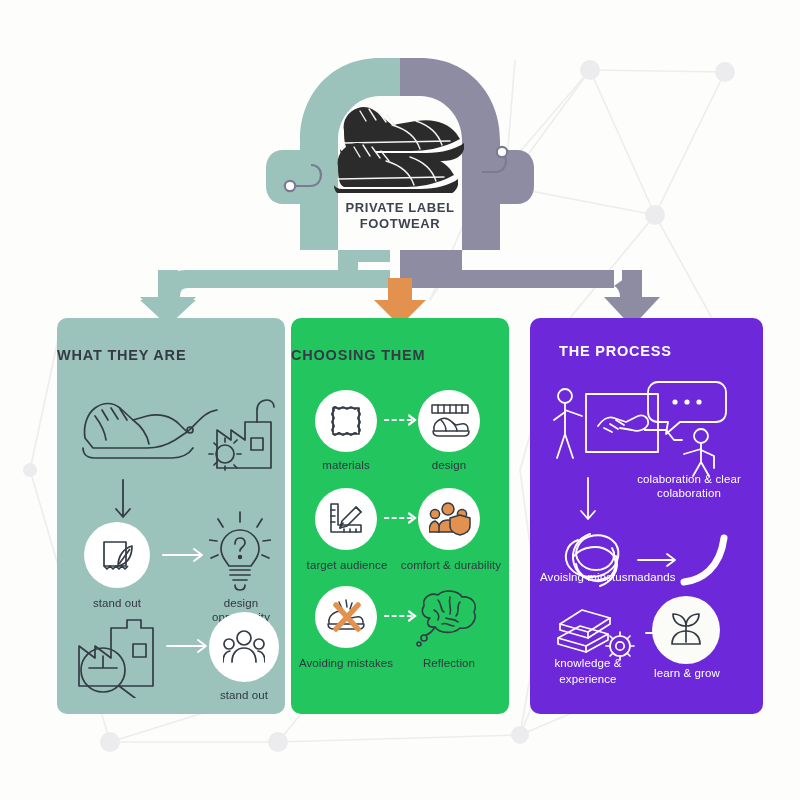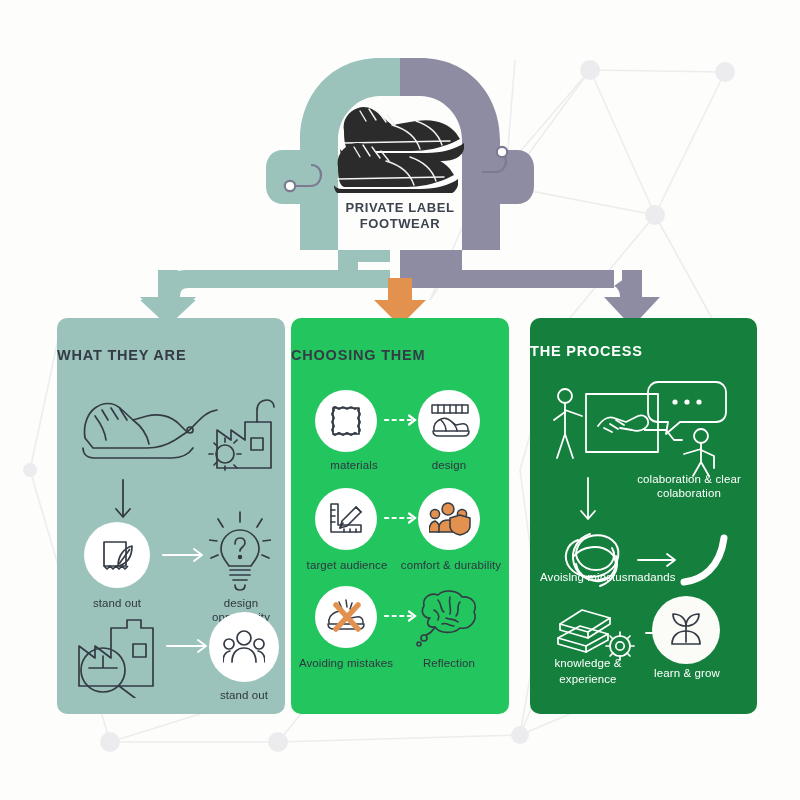--- a/index.html
+++ b/index.html
@@ -257,21 +257,21 @@
       <div class="disc" style="left:24px;top:72px;width:62px;height:62px;"></div>
       <svg class="iconwrap" style="left:38px;top:86px;" width="34" height="34" viewBox="0 0 34 34">
         <g fill="none" stroke="#343b45" stroke-width="1.7" stroke-linejoin="round">
           <path d="M4,4 L30,4 L30,30 L4,30 Z"></path>
           <path d="M4,4 l0,0 M4,4 q2,2 0,4 q-2,2 0,4 q2,2 0,4 q-2,2 0,4 q2,2 0,4 q-2,2 0,4"></path>
           <path d="M30,4 q-2,2 0,4 q2,2 0,4 q-2,2 0,4 q2,2 0,4 q-2,2 0,4 q2,2 0,4"></path>
           <path d="M4,4 q2,-2 4,0 q2,2 4,0 q2,-2 4,0 q2,2 4,0 q2,-2 4,0 q2,2 4,0"></path>
           <path d="M4,30 q2,2 4,0 q2,-2 4,0 q2,2 4,0 q2,-2 4,0 q2,2 4,0 q2,-2 4,0"></path>
         </g>
       </svg>
-      <div class="cap cap-dark" style="left:18px;top:140px;width:90px;">materials</div>
+      <div class="cap cap-dark" style="left:10px;top:140px;width:90px;">materials</div>
 
       <svg class="iconwrap" style="left:92px;top:95px;" width="40" height="14" viewBox="0 0 40 14">
         <g fill="none" stroke="#ffffff" stroke-width="2.2" stroke-linecap="round">
           <path d="M2,7 L28,7" stroke-dasharray="3.2 4.4"></path>
           <path d="M26,2.5 L32,7 L26,11.5" stroke-dasharray="none"></path>
         </g>
       </svg>
 
       <div class="disc" style="left:127px;top:72px;width:62px;height:62px;"></div>
       <svg class="iconwrap" style="left:139px;top:85px;" width="40" height="36" viewBox="0 0 40 36">
@@ -352,21 +352,21 @@
                    M44,14 C40,18 44,24 40,28 M18,22 C22,24 24,28 22,32
                    M30,30 C34,32 38,30 42,34 M26,36 C30,34 34,38 38,38"></path>
           <path d="M19,39 C16,44 13,46 10,47"></path>
           <circle cx="8" cy="50" r="3"></circle>
           <circle cx="3" cy="56" r="2"></circle>
         </g>
       </svg>
       <div class="cap cap-dark" style="left:113px;top:338px;width:90px;">Reflection</div>
     </div>
 
-    <div class="panel" style="left:530px;top:318px;width:227px;height:396px;background:#15803d;">
+    <div class="panel" style="left:530px;top:318px;width:204px;height:396px;background:#6d28d9;padding-left:29px;">
       <div class="panel-title p-light" style="top:24px;">THE PROCESS</div>
 
       <svg class="iconwrap" style="left:20px;top:68px;" width="112" height="82" viewBox="0 0 112 82">
         <g fill="none" stroke="#ffffff" stroke-width="1.8" stroke-linecap="round" stroke-linejoin="round">
           <circle cx="15" cy="10" r="7"></circle>
           <path d="M15,18 L15,48 M15,48 L7,72 M15,48 L23,72"></path>
           <path d="M15,24 L32,30 M15,26 L4,34"></path>
           <rect x="36" y="8" width="72" height="58"></rect>
           <path d="M48,40 C52,34 58,30 64,32 L76,36 L88,30 C94,28 99,32 98,38
                    C96,44 88,46 82,44 L70,42"></path>

